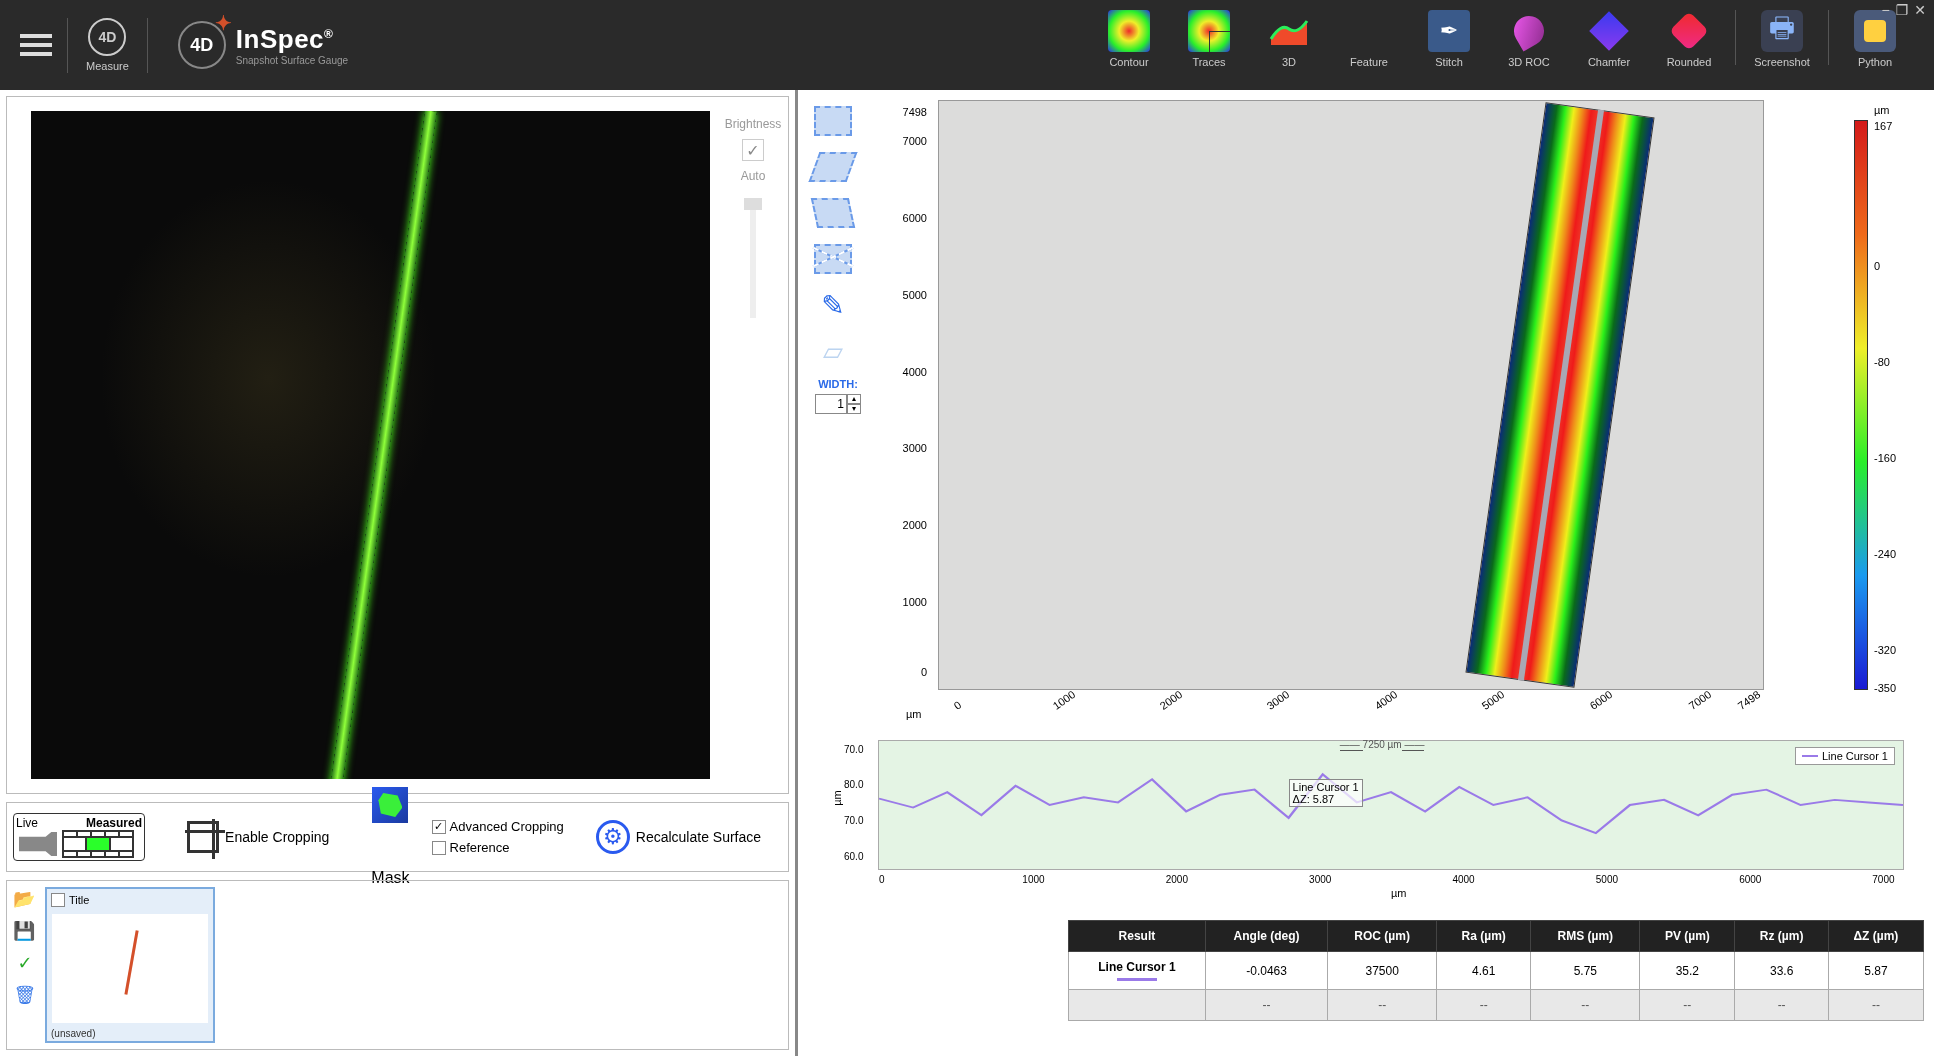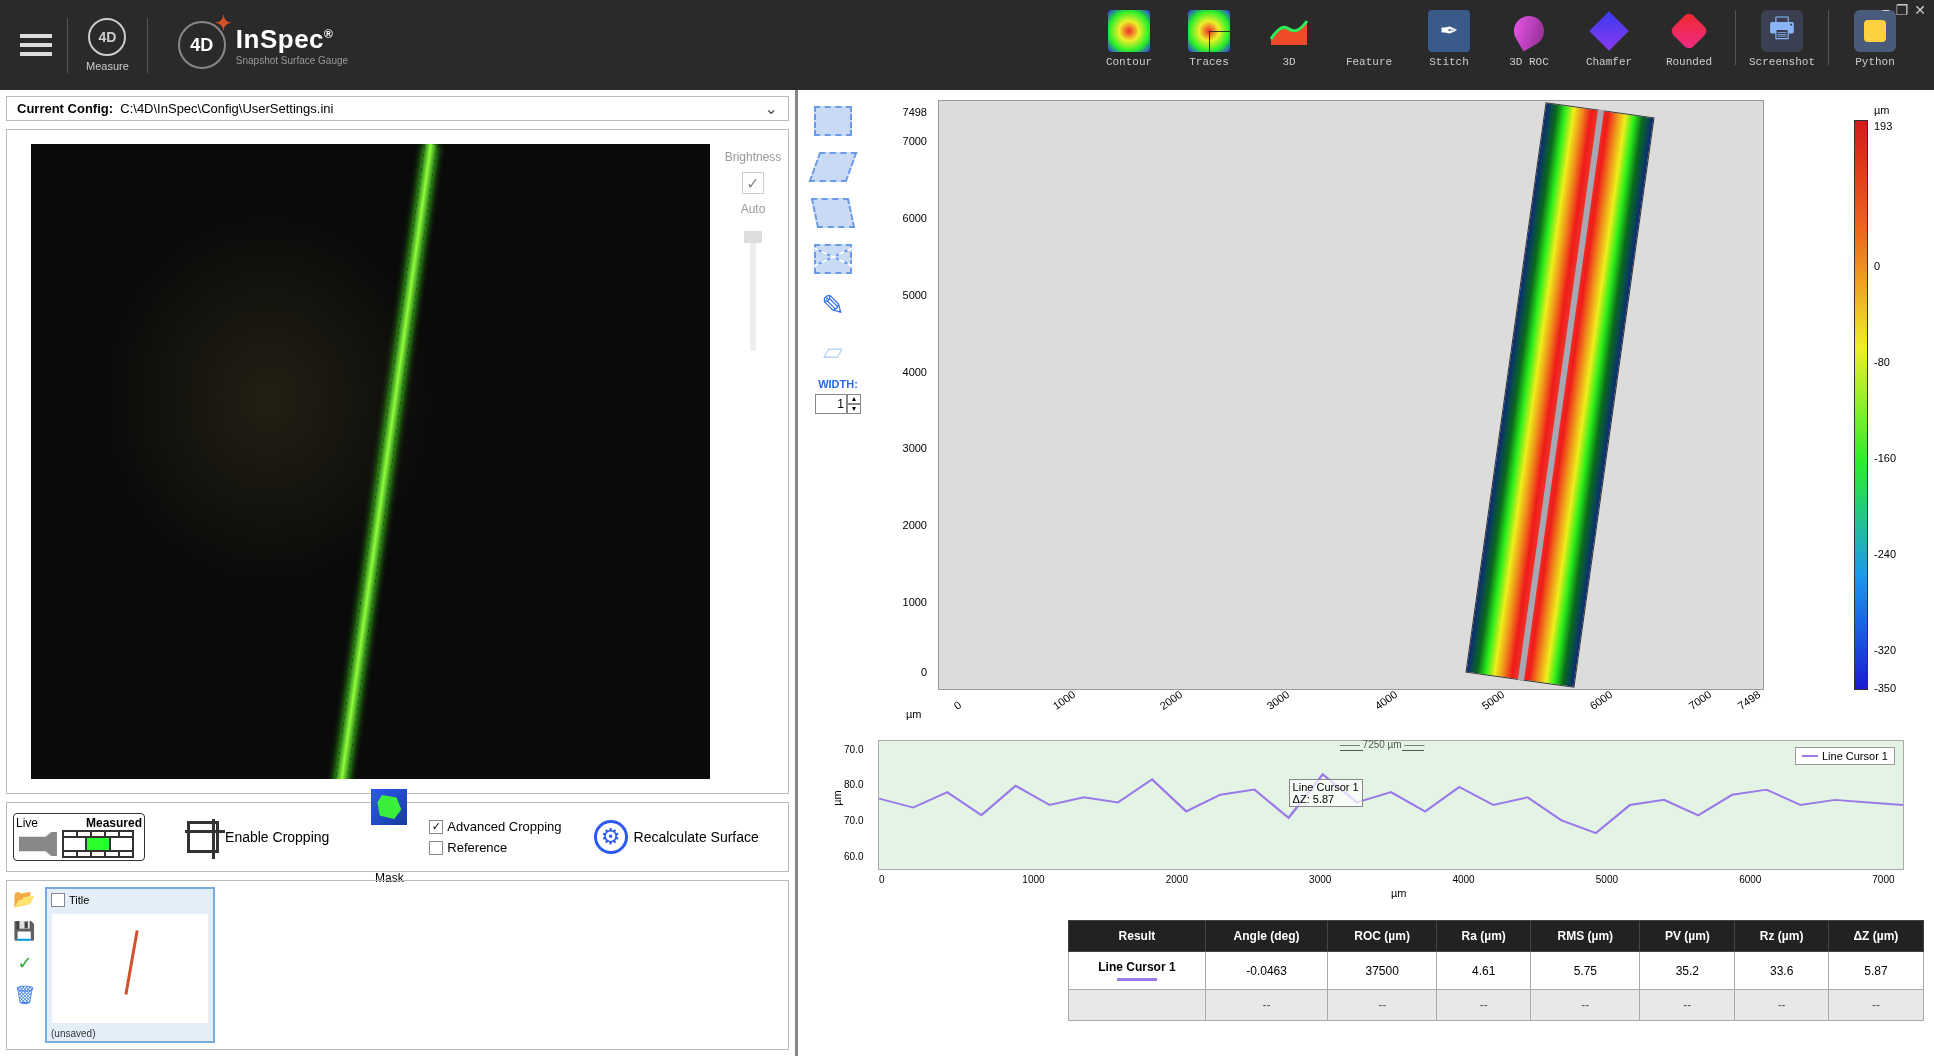--- a/index.html
+++ b/index.html
@@ -16,21 +16,21 @@
   .logo { display: flex; align-items: center; margin-left: 30px; }
   .logo-circle { width: 48px; height: 48px; border: 2px solid #888; border-radius: 50%; display: flex; align-items: center; justify-content: center; font-size: 18px; font-weight: bold; color: #fff; position: relative; }
   .logo-star { position: absolute; top: -12px; right: -8px; color: #d4502a; font-size: 20px; }
   .logo-text { margin-left: 10px; }
   .logo-main { font-size: 26px; font-weight: bold; color: #fff; letter-spacing: 0.5px; }
   .logo-sub { font-size: 10px; color: #999; }
   
   .toolbar { position: absolute; right: 20px; display: flex; align-items: flex-start; gap: 2px; top: 10px; }
   .toolbar-item { text-align: center; width: 78px; }
   .toolbar-icon { width: 42px; height: 42px; margin: 0 auto 4px; display: flex; align-items: center; justify-content: center; border-radius: 4px; }
-  .toolbar-label { font-size: 11px; color: #ccc; font-family: Liberation Mono, monospace; }
+  .toolbar-label { font-size: 11px; color: #ccc; }
   .toolbar-divider { width: 1px; height: 55px; background: #555; margin: 0 5px; }
   .toolbar-item.active .toolbar-icon { background: #3a4052; border-radius: 6px; }
   
   .window-controls { position: absolute; right: 8px; top: 2px; display: flex; gap: 6px; font-size: 14px; color: #ccc; }
   .win-ctrl { cursor: pointer; }
   
   
   .main { display: flex; height: calc(100% - 90px); }
   .left-panel { width: 798px; border-right: 3px solid #888; display: flex; flex-direction: column; padding: 6px; }
   .right-panel { flex: 1; padding: 10px; display: flex; flex-direction: column; }
@@ -230,25 +230,20 @@
   <div class="window-controls">
     <span class="win-ctrl">−</span>
     <span class="win-ctrl">❐</span>
     <span class="win-ctrl">✕</span>
   </div>
 </div>
 
 <div class="main">
 
   <div class="left-panel">
-    <div class="config-bar">
-      <span class="config-label">Current Config:</span>&nbsp;&nbsp;
-      <span>C:\4D\InSpec\Config\UserSettings.ini</span>
-      <span class="config-drop">⌄</span>
-    </div>
 
     <div class="image-viewer">
       <div class="image-area">
         <div class="image-glow"></div>
         <div class="green-line"></div>
       </div>
       <div class="brightness-panel">
         <div>Brightness</div>
         <div class="brightness-check">✓</div>
         <div>Auto</div>
@@ -294,21 +289,21 @@
 
       <div class="ctrl-block" style="margin-left:30px;">
         <div class="ctrl-icon-crop"></div>
         <div class="ctrl-text">
             <div style="white-space:pre-line;">Enable Cropping</div>
           </div>
       </div>
 
       <div class="ctrl-block" style="flex-direction:column;margin-left:30px;">
         <div class="ctrl-icon-mask"></div>
-        <div class="ctrl-text" style="font-size:12px;margin-top:40px;">Mask</div>
+        <div class="ctrl-text" style="font-size:16px;margin-top:40px;">Mask</div>
       </div>
 
       <div style="margin-left:10px;">
         <div class="checkbox-row">
             <span class="checkbox">✓</span>
             <span>Advanced Cropping</span>
           </div>
         <div class="checkbox-row" style="margin-top:6px;">
             <span class="checkbox"></span>
             <span>Reference</span>
@@ -405,21 +400,21 @@
           <div class="x-tick" style="left:79%;">6000</div>
           <div class="x-tick" style="left:91%;">7000</div>
           <div class="x-tick" style="left:97%;">7498</div>
         </div>
         <div class="axis-unit" style="left:28px;bottom:20px;">µm</div>
       </div>
 
       <div class="colorbar-region">
         <div class="cb-unit">µm</div>
         <div class="colorbar"></div>
-        <div class="cb-tick" style="top:20px;">193</div>
+        <div class="cb-tick" style="top:20px;">167</div>
         <div class="cb-tick" style="top:25%;">0</div>
         <div class="cb-tick" style="top:40%;">-80</div>
         <div class="cb-tick" style="top:55%;">-160</div>
         <div class="cb-tick" style="top:70%;">-240</div>
         <div class="cb-tick" style="top:85%;">-320</div>
         <div class="cb-tick" style="top:91%;">-350</div>
       </div>
     </div>
 
     <div style="position:relative;">

